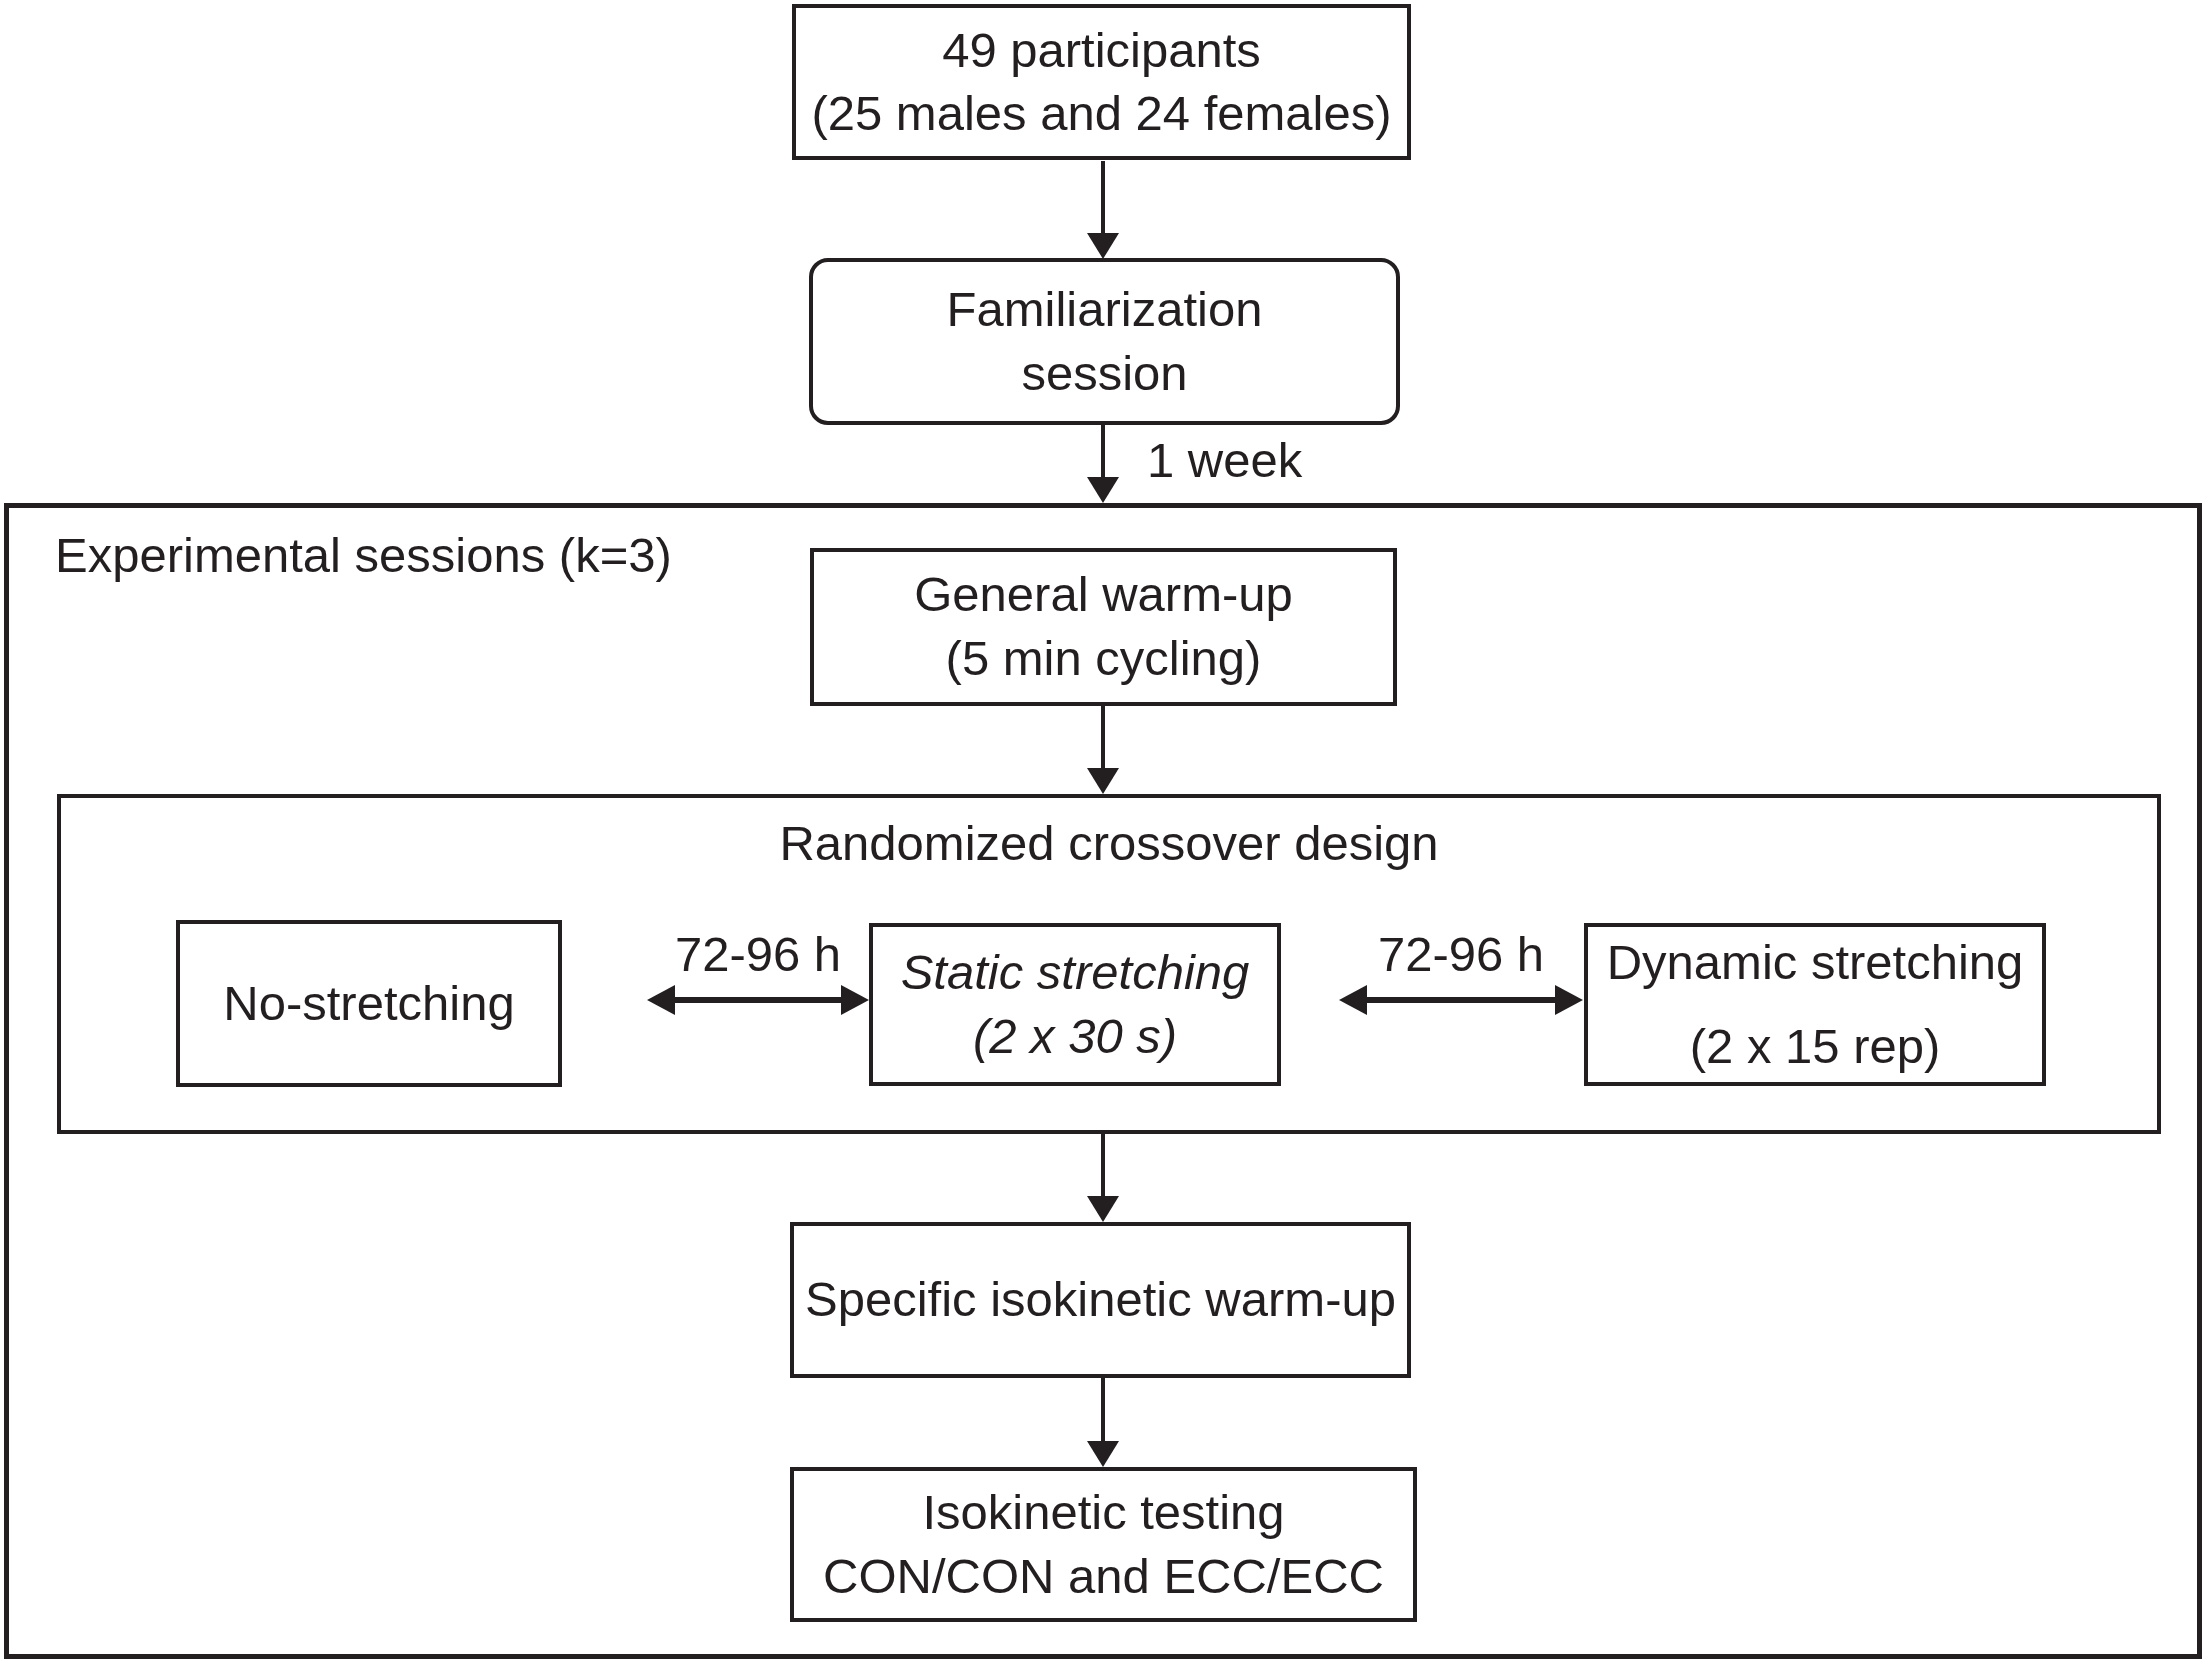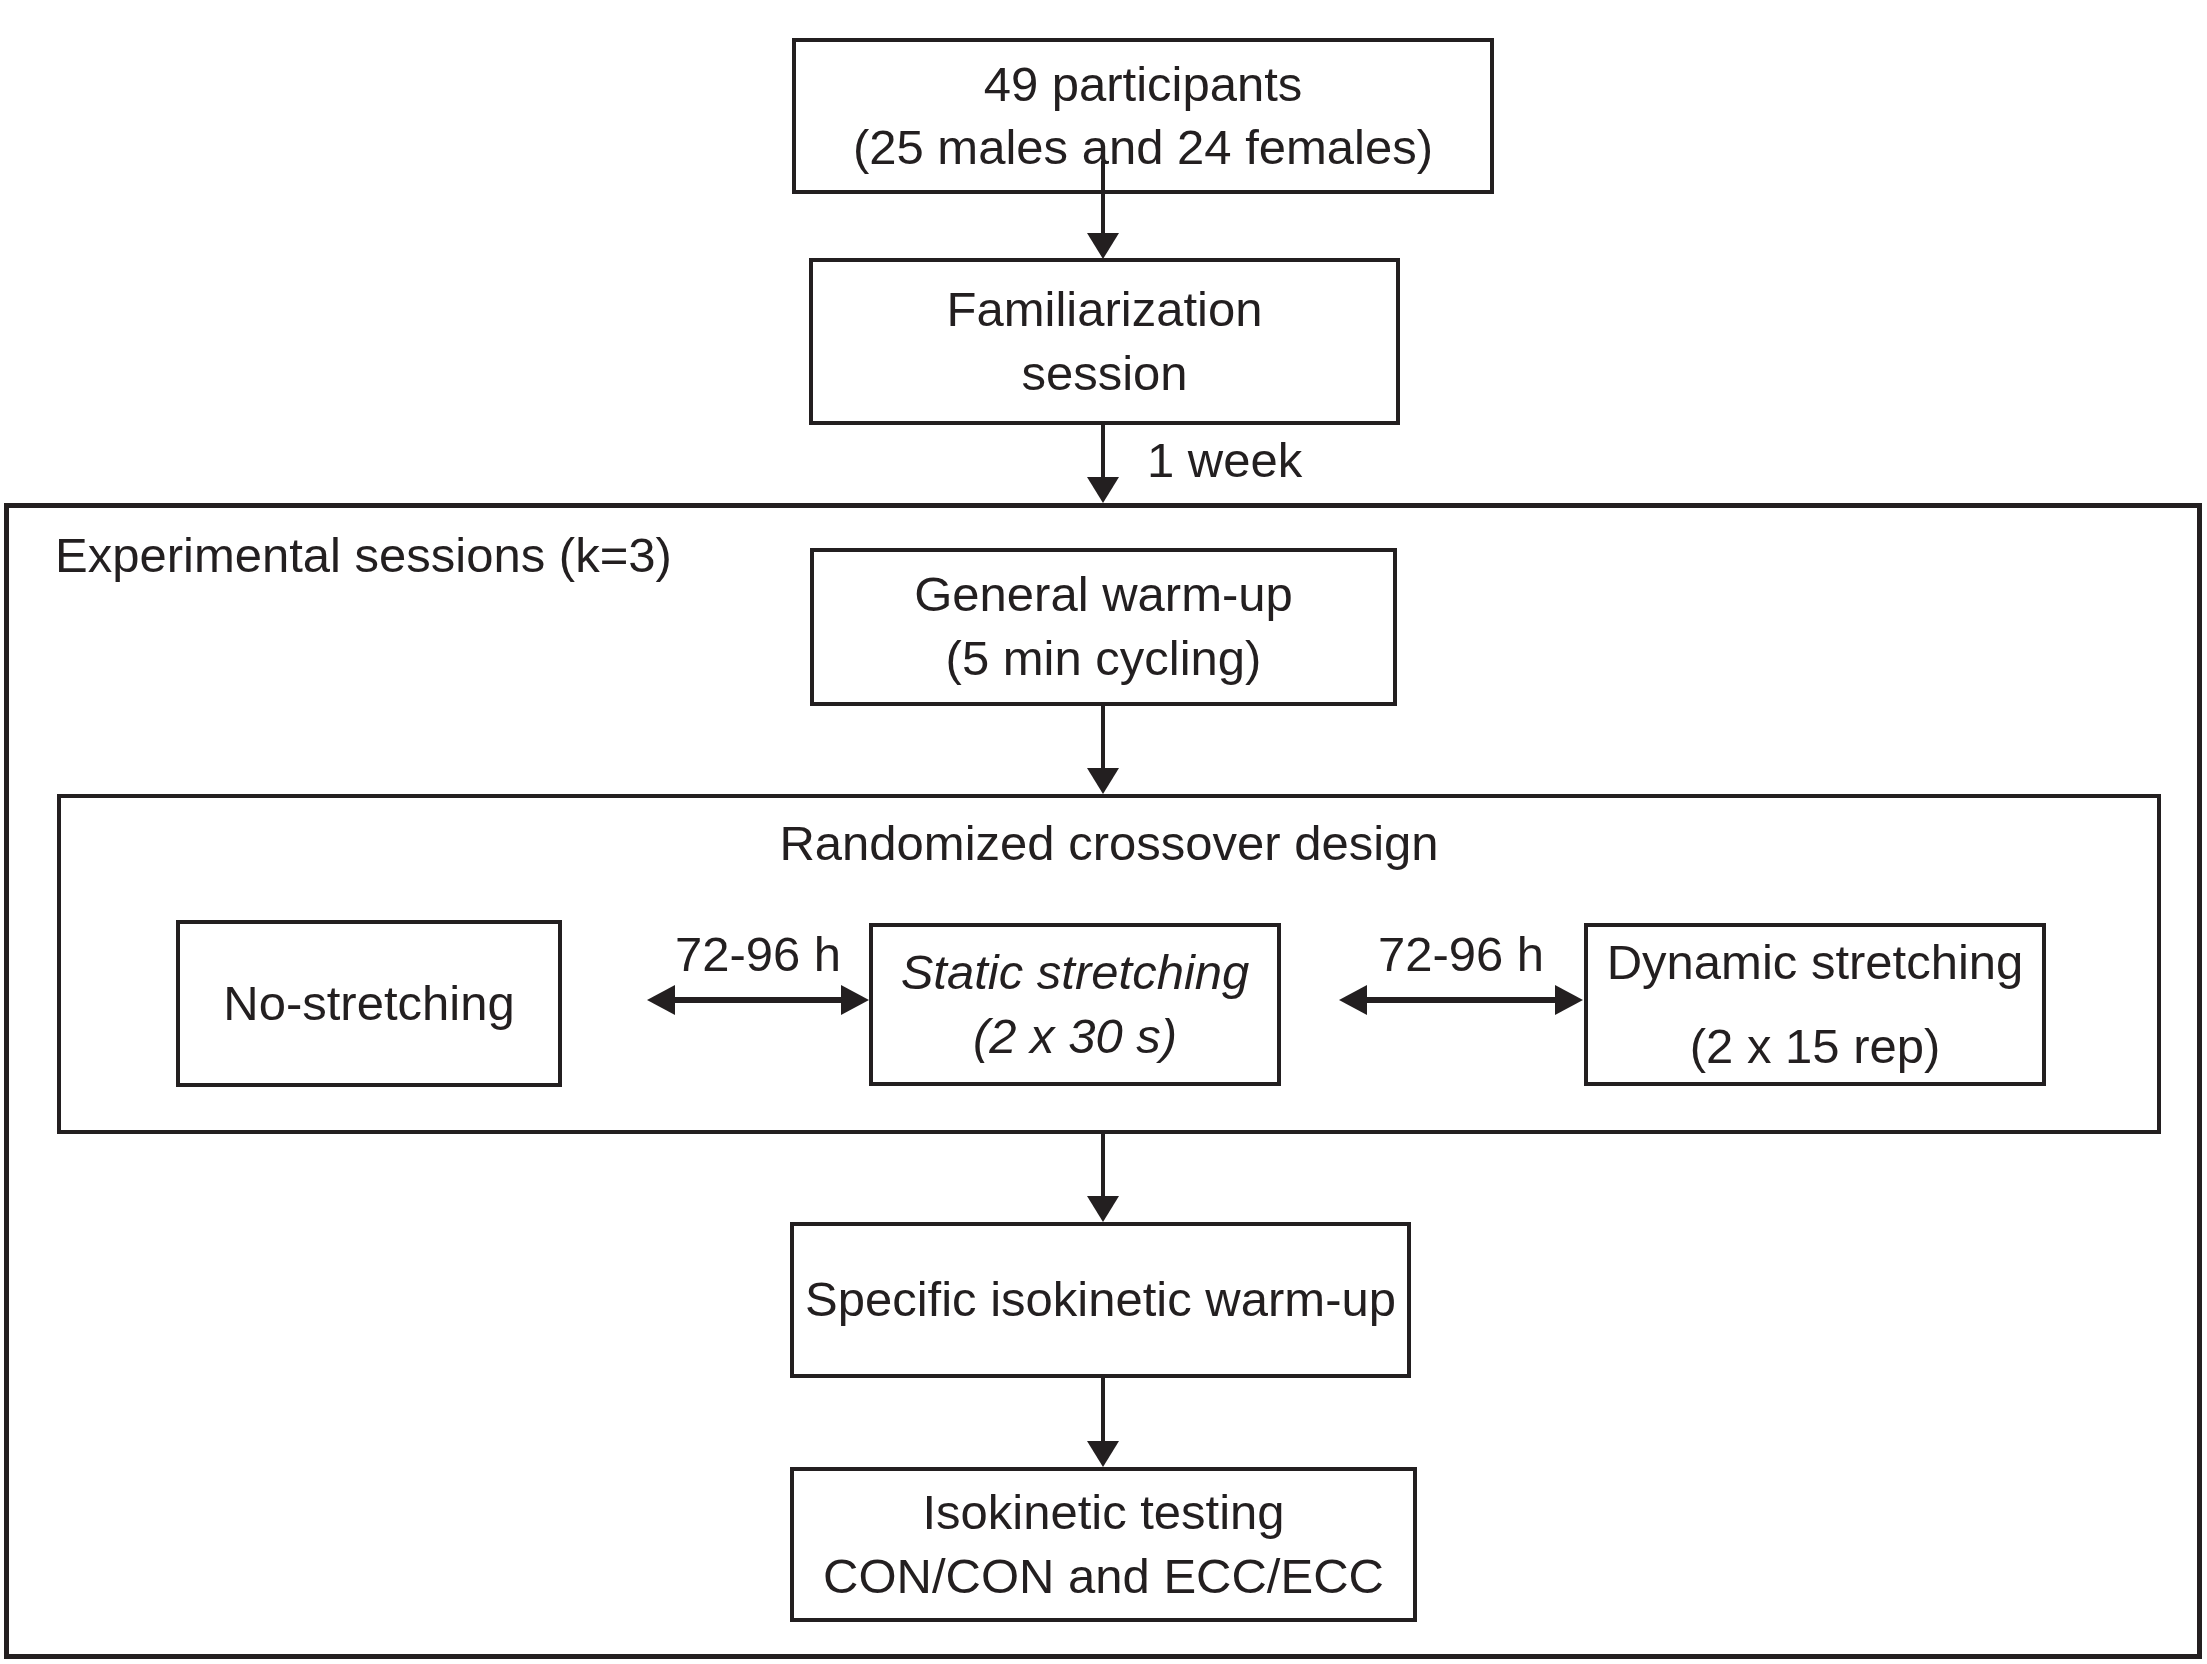--- a/index.html
+++ b/index.html
@@ -32,22 +32,22 @@
   }
   .container-box{
     position:absolute;
     box-sizing:border-box;
     border:5.3px solid var(--ink);
     background:transparent;
   }
   #outer-container{left:4.4px;top:503px;width:2198px;height:1156px;}
   #inner-container{left:57px;top:794px;width:2104px;height:340px;border-width:4.4px;}
 
-  #box-participants{left:792px;top:4.4px;width:702px;height:156px;margin-top:34px;}
-  #box-familiarization{left:809px;top:258px;width:591px;height:167px;}
+  #box-participants{left:792px;top:4.4px;width:619px;height:156px;}
+  #box-familiarization{left:809px;top:258px;width:591px;height:167px;border-radius:19px;}
   #box-general{left:810px;top:548px;width:587px;height:158px;}
   #box-nostretch{left:176px;top:920px;width:386px;height:167px;}
   #box-static{left:869px;top:923px;width:412px;height:163px;font-style:italic;}
   #box-dynamic{left:1584px;top:923px;width:462px;height:163px;gap:20px;}
   #box-specific{left:790px;top:1222px;width:621px;height:156px;}
   #box-testing{left:790px;top:1467px;width:627px;height:155px;align-items:center;}
 
   
   .free-label{
     position:absolute;

